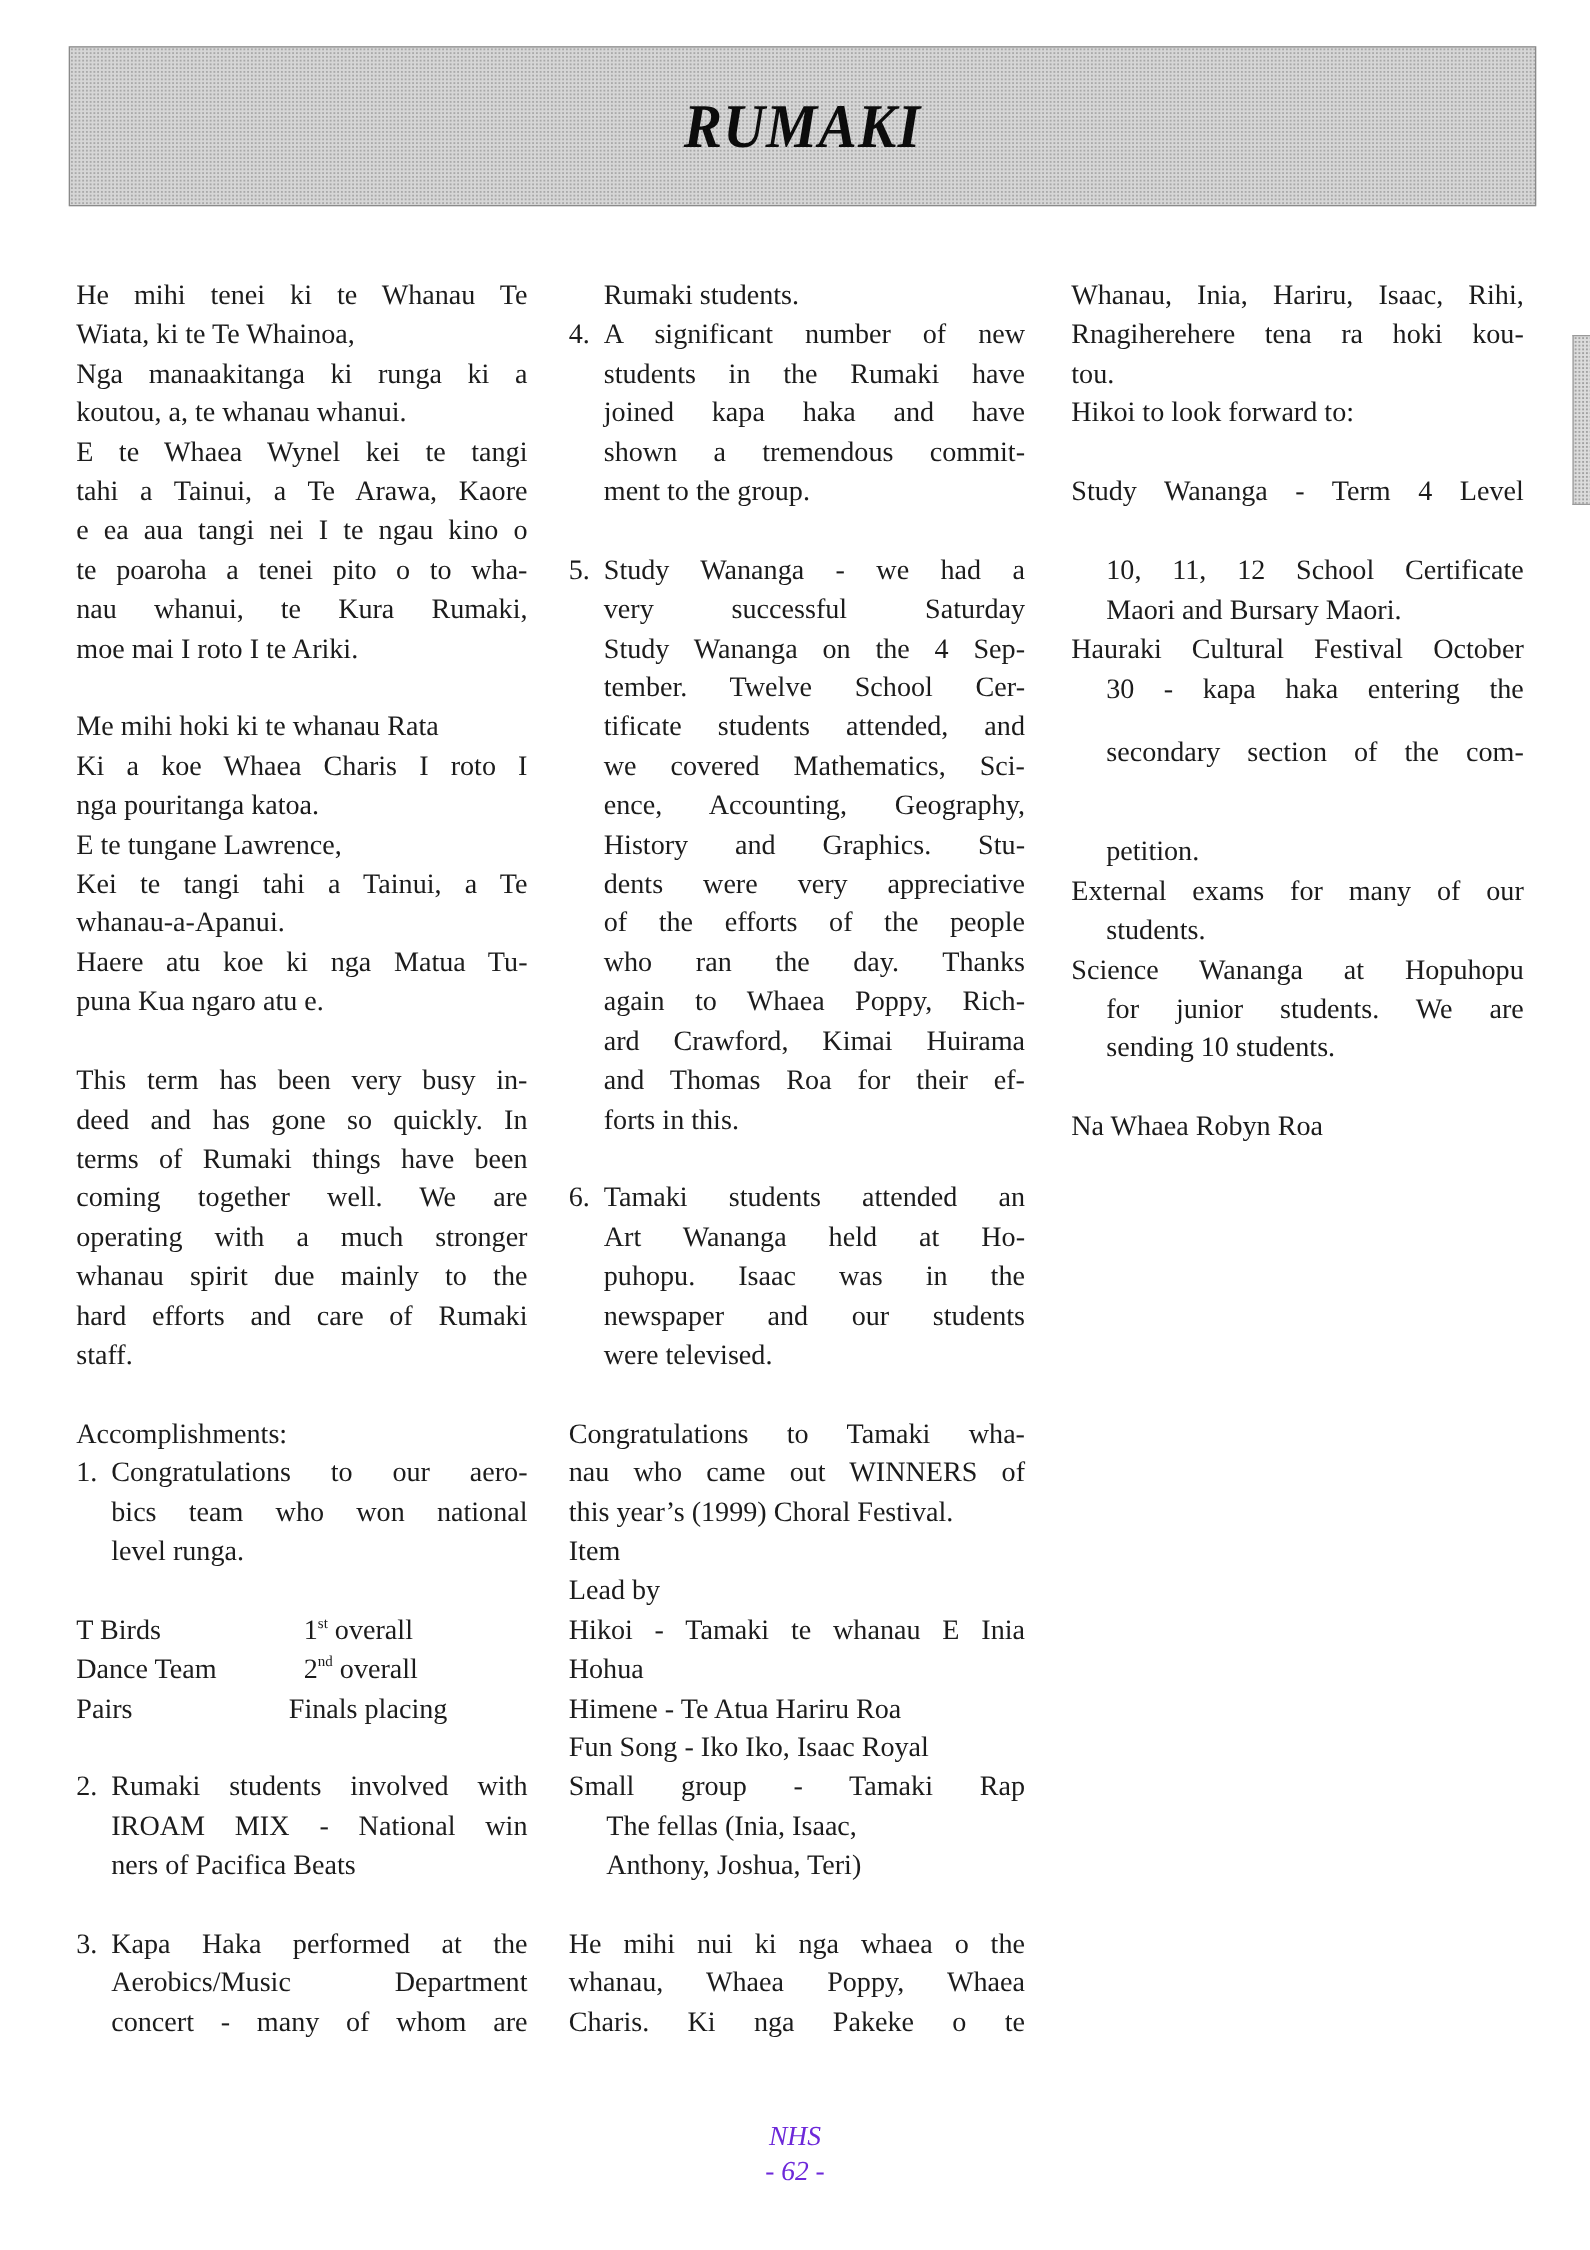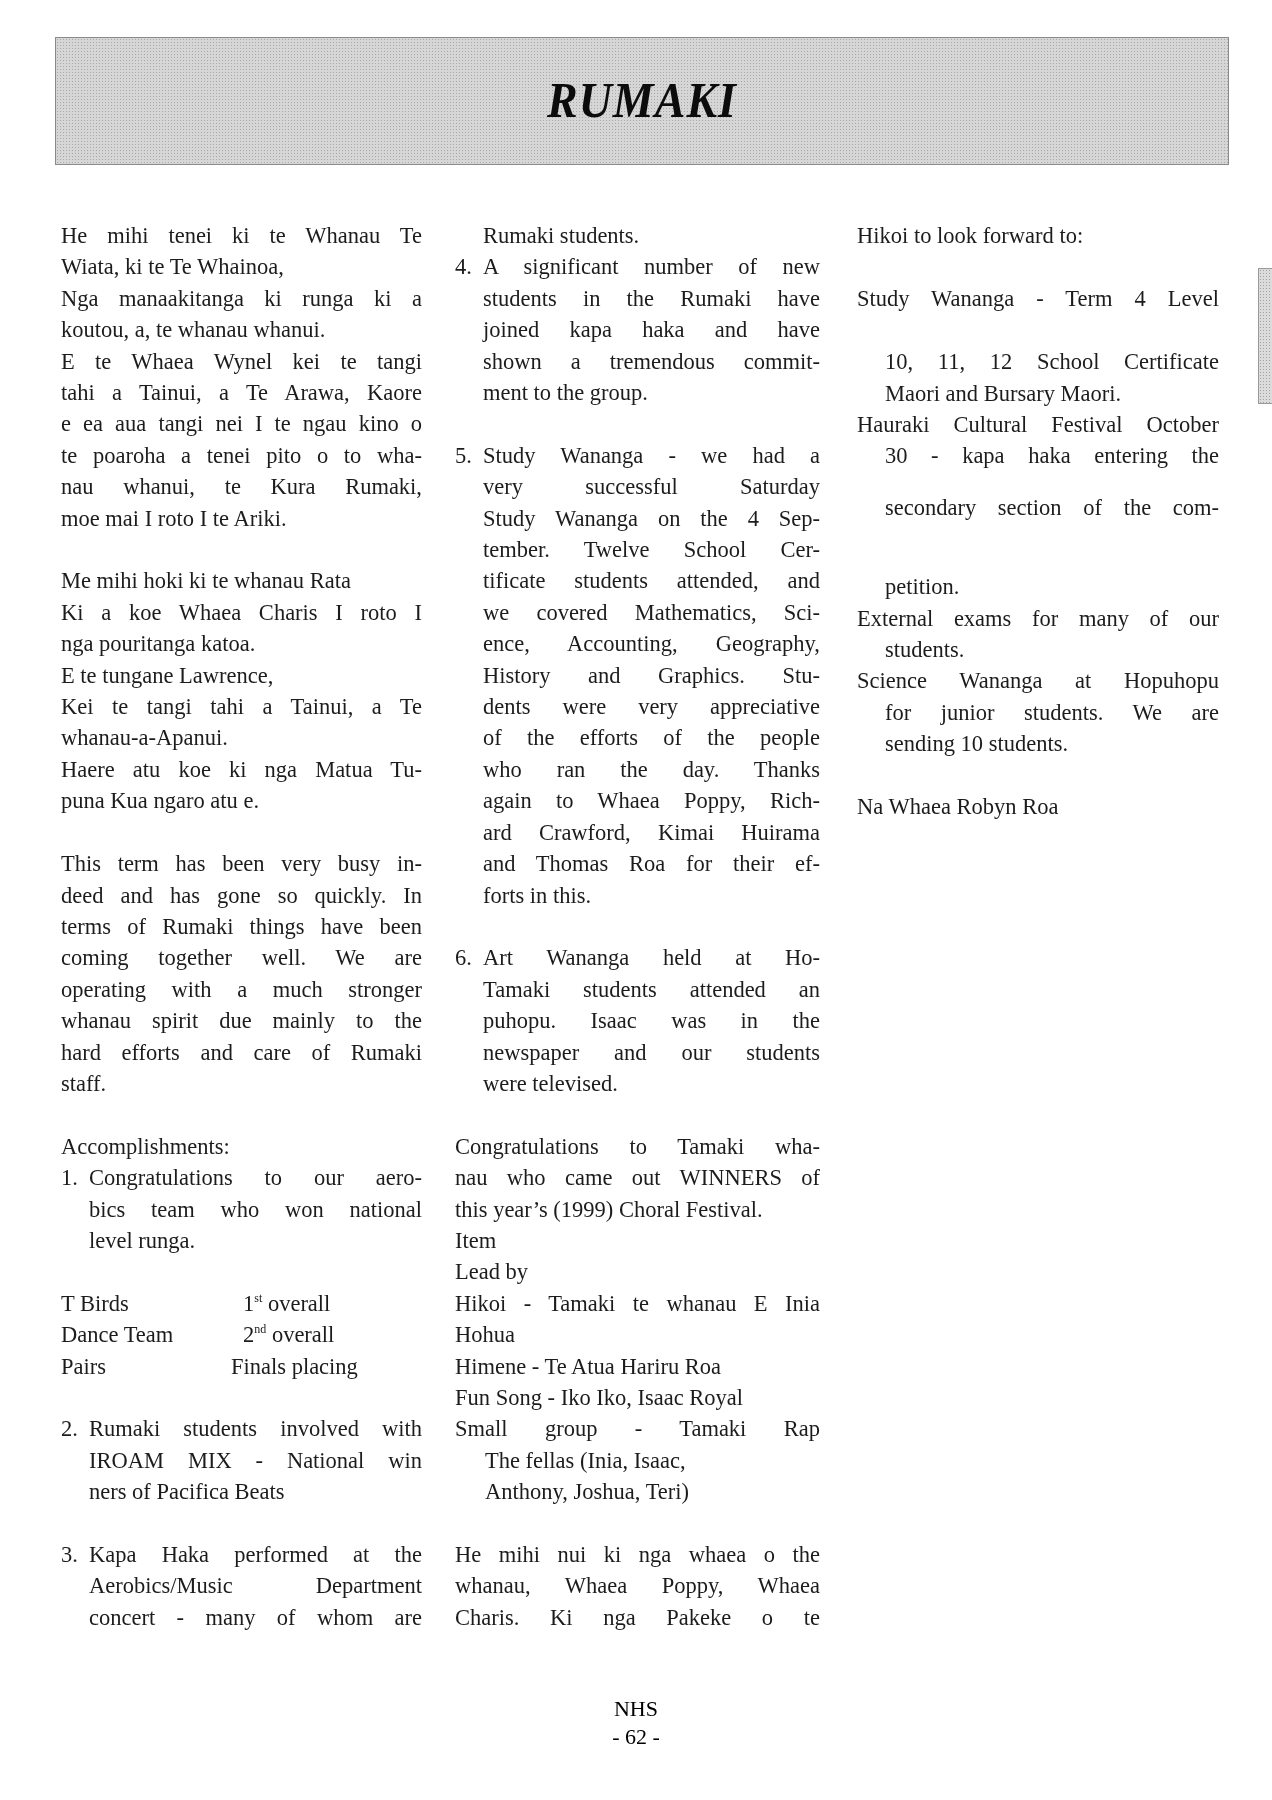--- a/index.html
+++ b/index.html
@@ -25,22 +25,22 @@
   .gap { height: 31.4px; }
   .line { display: block; text-align: justify; text-align-last: justify; white-space: nowrap; }
   .line.last { text-align-last: left; }
   .num-item { display: flex; }
   .num-item .num { width: 28px; flex: none; }
   .num-item .body { flex: 1; }
   .hang { padding-left: 30px; }
   .tbl { display: grid; grid-template-columns: 160px 1fr; }
   .tbl .c2 { white-space: nowrap; }
   sup { font-size: 12px; vertical-align: 9px; line-height: 0; }
-  .footer { position: absolute; left: 0; right: 0; text-align: center; 
-            font-size: 22px; color: #000000; }
+  .footer { position: absolute; left: 0; right: 0; text-align: center; font-style: italic;
+            font-size: 22px; color: #6d28d9; }
   .f1 { top: 1696px; } .f2 { top: 1724px; }
 </style>
 </head>
 <body>
 
 <div class="banner">
   <div class="banner-title">RUMAKI</div>
 </div>
 <div class="side-tab"></div>
 
@@ -148,22 +148,22 @@
         <span class="line">again to Whaea Poppy, Rich-</span>
         <span class="line">ard Crawford, Kimai Huirama</span>
         <span class="line">and Thomas Roa for their ef-</span>
         <span class="line last">forts in this.</span>
       </div>
   </div>
   <div class="gap"></div>
   <div class="num-item">
     <span class="num">6.</span>
     <div class="body">
+        <span class="line">Tamaki students attended an</span>
         <span class="line">Art Wananga held at Ho-</span>
-        <span class="line">Tamaki students attended an</span>
         <span class="line">puhopu. Isaac was in the</span>
         <span class="line">newspaper and our students</span>
         <span class="line last">were televised.</span>
       </div>
   </div>
   <div class="gap"></div>
   <div>
       <span class="line">Congratulations to Tamaki wha-</span>
       <span class="line">nau who came out WINNERS of</span>
       <span class="line last">this year’s (1999) Choral Festival.</span>
@@ -181,20 +181,25 @@
     </div>
   <div class="gap"></div>
   <div>
       <span class="line">He mihi nui ki nga whaea o the</span>
       <span class="line">whanau, Whaea Poppy, Whaea</span>
       <span class="line">Charis. Ki nga Pakeke o te</span>
     </div>
 </div>
 
 <div class="col col3">
+  <div>
+      <span class="line">Whanau, Inia, Hariru, Isaac, Rihi,</span>
+      <span class="line">Rnagiherehere tena ra hoki kou-</span>
+      <span class="line last">tou.</span>
+    </div>
   <div class="line last">Hikoi to look forward to:</div>
   <div class="gap"></div>
   <div id="events-list">
       <div>
         <span class="line">Study Wananga - Term 4 Level</span>
         <span class="line" style="padding-left: 28px; margin-top: 32px;">10, 11, 12 School Certificate</span>
         <span class="line last" style="padding-left: 28px;">Maori and Bursary Maori.</span>
       </div>
       <div>
         <span class="line">Hauraki Cultural Festival October</span>

